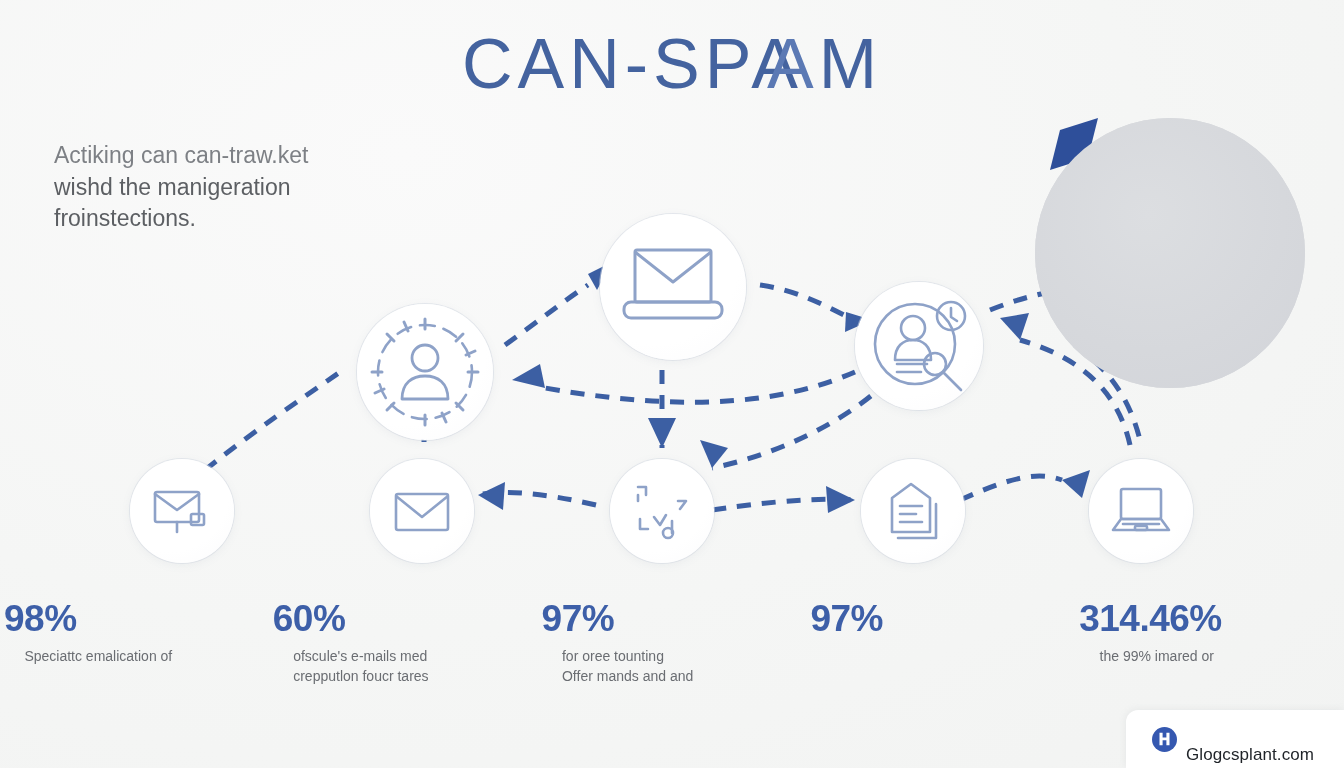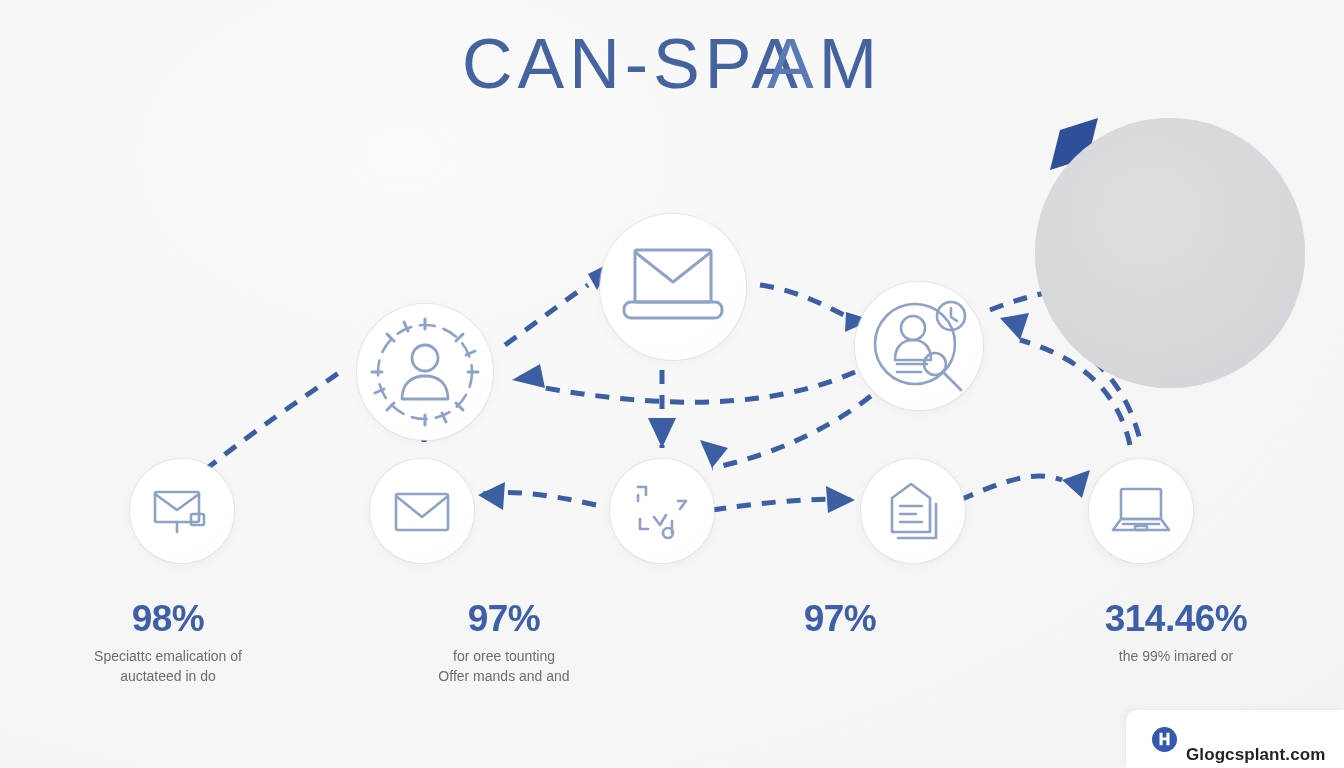--- a/index.html
+++ b/index.html
@@ -60,21 +60,21 @@
     border-radius: 50%;
     background: radial-gradient(circle at 42% 36%, #dcdee1 0%, #d6d8dc 58%, #d2d4d9 100%);
     display: flex; align-items: center; justify-content: center;
   }
   
   .stats {
     position: absolute;
     left: 0; top: 598px; width: 1344px;
     display: flex;
   }
-  .stat { flex: 1; text-align: center; padding: 0 10px; }
+  .stat { flex: 1; padding: 0 4px; }
   .stat-value {
     font-size: 37px;
     font-weight: bold;
     color: #3d5fa8;
     letter-spacing: -0.5px;
     line-height: 1.12;
   }
   .stat-label {
     margin-top: 8px;
     font-size: 14px;
@@ -98,21 +98,21 @@
   .logo-badge {
     width: 25px; height: 25px; border-radius: 50%;
     background: #3558b0;
     display: flex; align-items: center; justify-content: center;
     flex: 0 0 auto;
   }
   .logo-text {
     margin-left: 9px;
     font-size: 17px;
     color: #1f2328;
-    font-weight: 700;
+    font-weight: 400;
     letter-spacing: 0.1px;
     margin-top: 32px;
   }
 </style>
 </head>
 <body>
 
 <div id="canvas">
 
   <svg id="bg-svg" viewBox="0 0 1344 768">
@@ -134,20 +134,25 @@
     </g>
 
     <path d="M1060 130 L1098 118 L1088 158 L1050 170 Z" fill="#2e4f9a"></path>
     <path d="M1232 228 L1268 240 L1258 276 L1224 262 Z" fill="#2e4f9a"></path>
   </svg>
 
   <div class="title">
     <span>CAN-SP</span><span>A</span><span class="glyph-a2">A</span><span>M</span>
   </div>
 
+  <div class="subtitle">
+    <div class="ln1">Actiking can can-traw.ket</div>
+    <div class="ln2">wishd the manigeration</div>
+    <div class="ln3">froinstections.</div>
+  </div>
 
   <svg id="link-svg" viewBox="0 0 1344 768">
     <g stroke="#3c5fa3" fill="none" stroke-width="5" stroke-dasharray="14 11" stroke-linecap="butt">
       <path d="M205 470 C 255 430, 300 400, 340 372"></path>
       <path d="M505 345 C 540 320, 565 300, 588 285"></path>
       <path d="M760 285 C 795 290, 820 303, 846 316"></path>
       <path d="M990 310 C 1015 300, 1035 295, 1058 290"></path>
       <path d="M662 370 L662 448"></path>
       <path d="M424 378 L424 448"></path>
       <path d="M905 360 C 880 400, 800 450, 712 468"></path>
@@ -279,21 +284,27 @@
         <rect x="26" y="40" width="12" height="4" rx="1"></rect>
       </svg>
     </span>
   </div>
 
   <div class="stats">
     <div class="stat">
       <div class="stat-value">98%</div>
       <div class="stat-label">
         <div>Speciattc emalication of</div>
-        <div>auctateed in do</div>
+      </div>
+    </div>
+    <div class="stat">
+      <div class="stat-value">60%</div>
+      <div class="stat-label">
+        <div>ofscule's e-mails med</div>
+        <div>crepputlon foucr tares</div>
       </div>
     </div>
     <div class="stat">
       <div class="stat-value">97%</div>
       <div class="stat-label">
         <div>for oree tounting</div>
         <div>Offer mands and and</div>
       </div>
     </div>
     <div class="stat">

